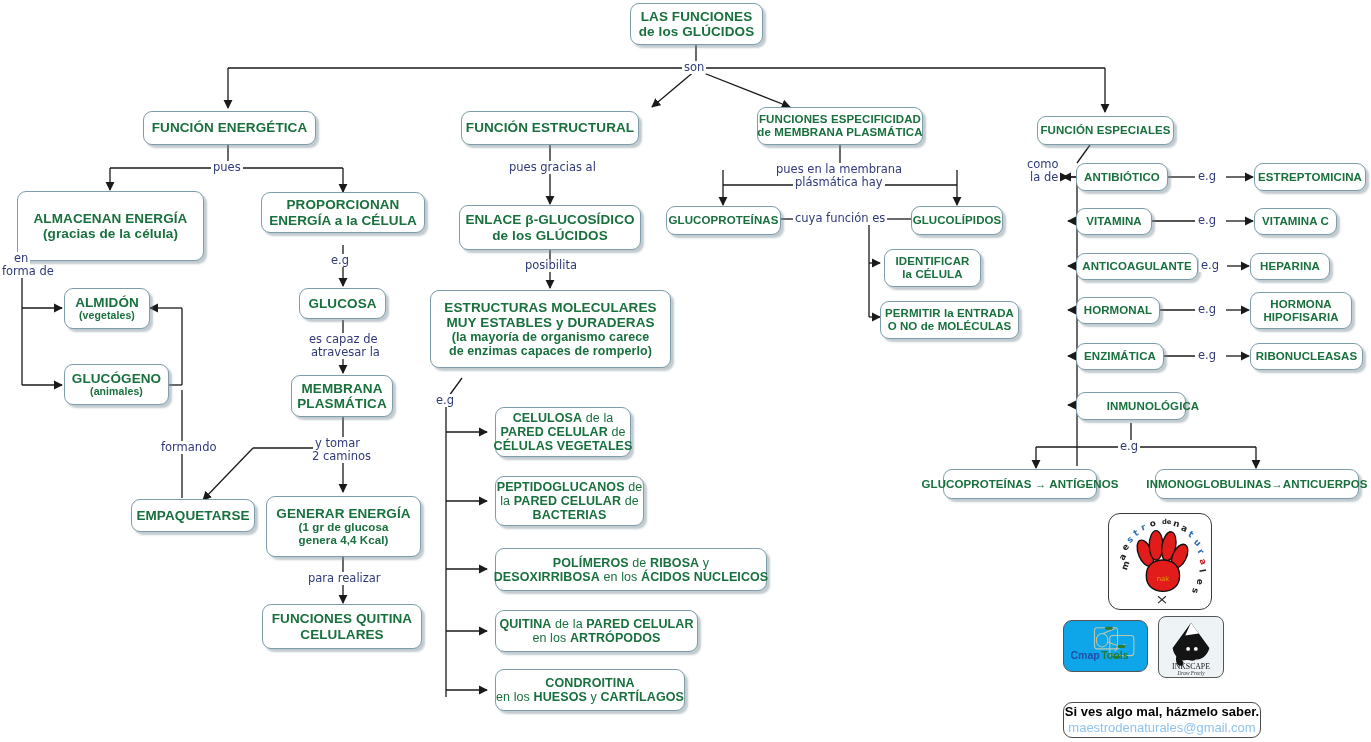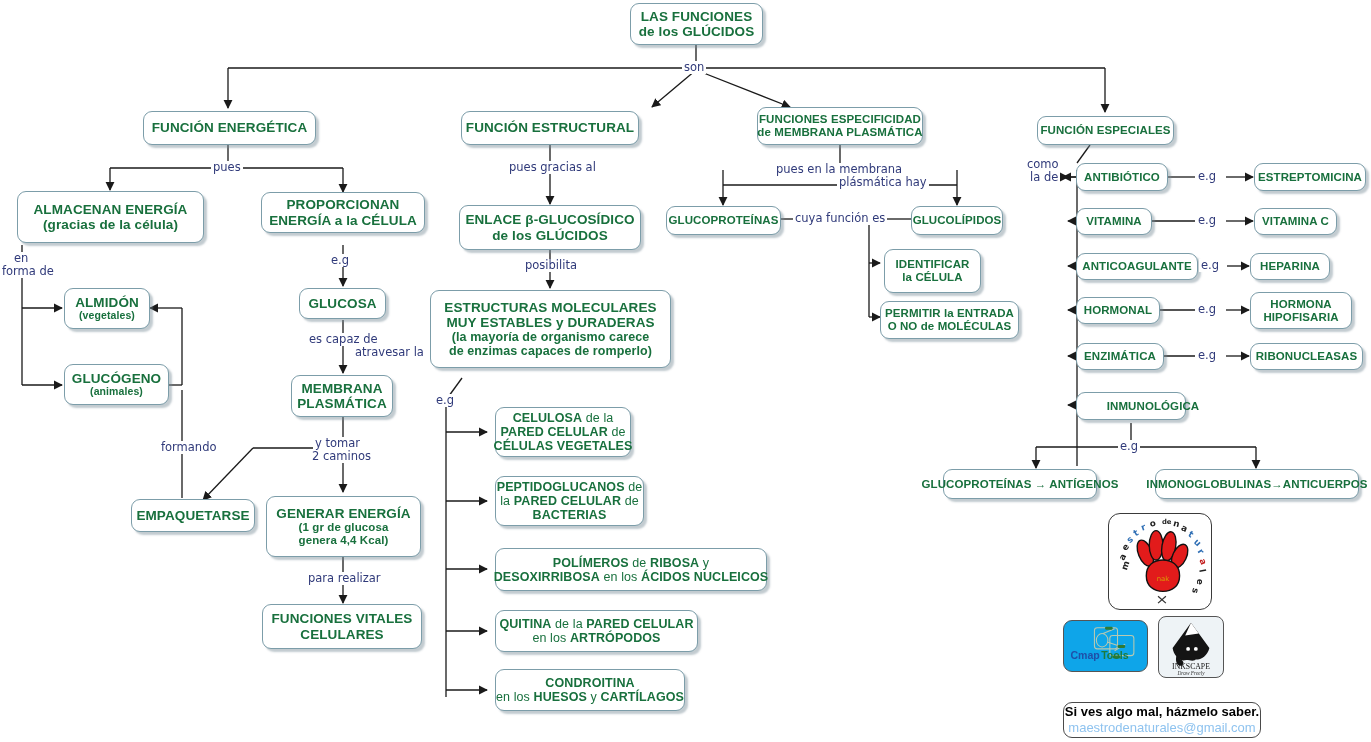--- a/index.html
+++ b/index.html
@@ -168,21 +168,21 @@
     <div>
       <span class="ln">FUNCIONES ESPECIFICIDAD</span>
       <span class="ln">de MEMBRANA PLASMÁTICA</span>
     </div>
   </div>
 
   <div class="node f11" style="left:1037px;top:116px;width:137px;height:29px;">
     <span class="ln">FUNCIÓN ESPECIALES</span>
   </div>
 
-  <div class="node f13" style="left:17px;top:191px;width:187px;height:52px;">
+  <div class="node f13" style="left:17px;top:191px;width:187px;height:70px;">
     <div>
       <span class="ln">ALMACENAN ENERGÍA</span>
       <span class="ln">(gracias de la célula)</span>
     </div>
   </div>
 
   <div class="node f13" style="left:261px;top:192px;width:164px;height:41px;">
     <div>
       <span class="ln">PROPORCIONAN</span>
       <span class="ln">ENERGÍA a la CÉLULA</span>
@@ -221,21 +221,21 @@
   <div class="node f13" style="left:266px;top:496px;width:155px;height:61px;">
     <div>
       <span class="ln">GENERAR ENERGÍA</span>
       <span class="ln f11">(1 gr de glucosa</span>
       <span class="ln f11">genera 4,4 Kcal)</span>
     </div>
   </div>
 
   <div class="node f13" style="left:262px;top:604px;width:160px;height:45px;">
     <div>
-      <span class="ln">FUNCIONES VITALES</span>
+      <span class="ln">FUNCIONES QUITINA</span>
       <span class="ln">CELULARES</span>
     </div>
   </div>
 
   <div class="node f13" style="left:459px;top:205px;width:182px;height:45px;">
     <div>
       <span class="ln">ENLACE β-GLUCOSÍDICO</span>
       <span class="ln">de los GLÚCIDOS</span>
     </div>
   </div>
@@ -287,21 +287,21 @@
   </div>
 
   <div class="node f11" style="left:666px;top:206px;width:115px;height:29px;">
     <span class="ln">GLUCOPROTEÍNAS</span>
   </div>
 
   <div class="node f11" style="left:911px;top:206px;width:92px;height:29px;">
     <span class="ln">GLUCOLÍPIDOS</span>
   </div>
 
-  <div class="node f11" style="left:884px;top:249px;width:97px;height:44px;">
+  <div class="node f11" style="left:884px;top:249px;width:97px;height:38px;">
     <div>
       <span class="ln">IDENTIFICAR</span>
       <span class="ln">la CÉLULA</span>
     </div>
   </div>
 
   <div class="node f11" style="left:880px;top:301px;width:139px;height:38px;align-items:center;">
     <div>
       <span class="ln">PERMITIR la ENTRADA</span>
       <span class="ln">O NO de MOLÉCULAS</span>
@@ -350,30 +350,30 @@
     <span class="ln">GLUCOPROTEÍNAS → ANTÍGENOS</span>
   </div>
   <div class="node f11" style="left:1155px;top:469px;width:204px;height:30px;">
     <span class="ln">INMONOGLOBULINAS→ANTICUERPOS</span>
   </div>
 
   <div class="elabel" style="left:682px;top:61px;">son</div>
   <div class="elabel" style="left:211px;top:161px;">pues</div>
   <div class="elabel" style="left:507px;top:161px;">pues gracias al</div>
   <div class="elabel" style="left:774px;top:163px;">pues en la membrana</div>
-  <div class="elabel" style="left:793px;top:176px;margin-left:44px;">plásmática hay</div>
+  <div class="elabel" style="left:793px;top:176px;">plásmática hay</div>
   <div class="elabel" style="left:1025px;top:158px;">como</div>
   <div class="elabel" style="left:1028px;top:171px;">la de</div>
 
   <div class="elabel" style="left:12px;top:252px;">en</div>
   <div class="elabel" style="left:0px;top:265px;">forma de</div>
 
   <div class="elabel" style="left:329px;top:254px;">e.g</div>
   <div class="elabel" style="left:307px;top:333px;">es capaz de</div>
-  <div class="elabel" style="left:309px;top:346px;margin-left:44px;">atravesar la</div>
+  <div class="elabel" style="left:309px;top:346px;">atravesar la</div>
   <div class="elabel" style="left:313px;top:437px;">y tomar</div>
   <div class="elabel" style="left:310px;top:450px;">2 caminos</div>
   <div class="elabel" style="left:159px;top:441px;">formando</div>
   <div class="elabel" style="left:306px;top:572px;">para realizar</div>
 
   <div class="elabel" style="left:523px;top:259px;">posibilita</div>
   <div class="elabel" style="left:434px;top:394px;">e.g</div>
 
   <div class="elabel" style="left:793px;top:212px;">cuya función es</div>
 

